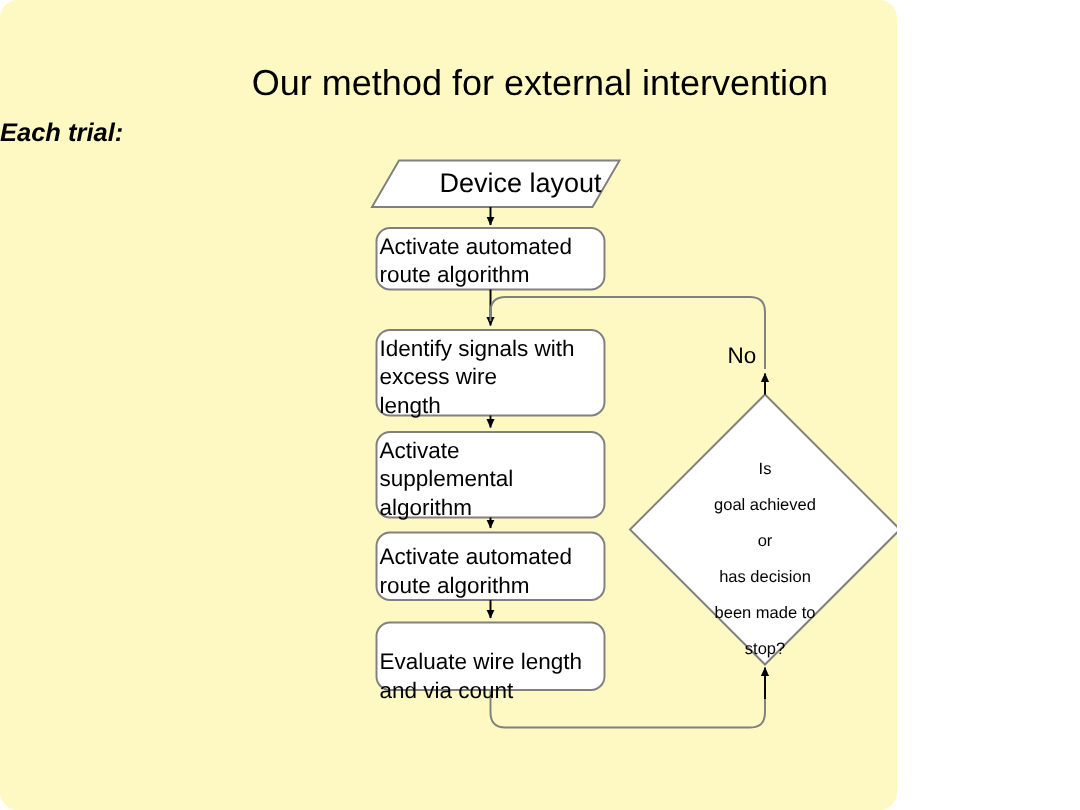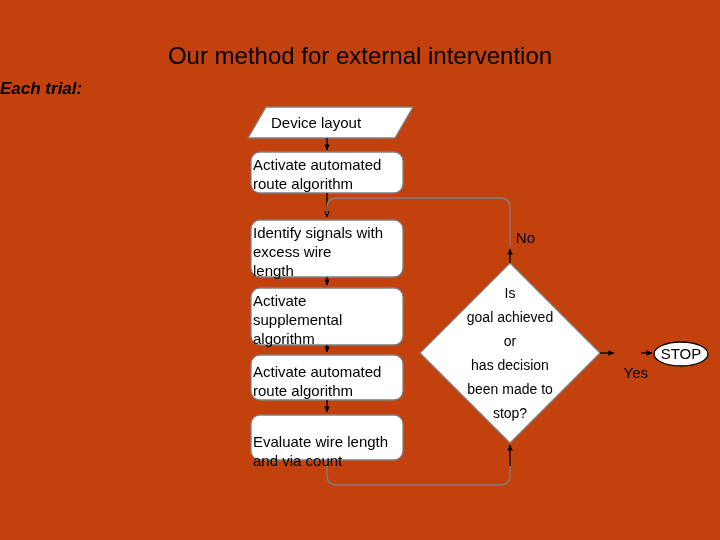--- a/index.html
+++ b/index.html
@@ -2,26 +2,27 @@
 <html><head>
 <meta charset="utf-8">
 <style>
   html, body {
     margin: 0;
     padding: 0;
     background: #ffffff;
   }
   #slide {
     position: relative;
-    width: 720px;
+    width: 598px;
     height: 540px;
-    background: #c2410c;
+    background: #fef9c3;
     overflow: hidden;
     font-family: "Liberation Sans", sans-serif;
     color: #000000;
+    border-radius: 12px;
   }
   #flow-svg {
     position: absolute;
     left: 0;
     top: 0;
     width: 720px;
     height: 540px;
   }
   .title {
     position: absolute;
@@ -47,39 +48,40 @@
   }
   .node-text {
     position: absolute;
     font-size: 15px;
     line-height: 19px;
     color: #000;
     white-space: pre-line;
   }
   .io-text {
     position: absolute;
-    font-size: 15px;
+    font-size: 18px;
     line-height: 19px;
     color: #000;
-    text-align: left;
+    text-align: right;
   }
   .decision-text {
     position: absolute;
-    font-size: 14px;
+    font-size: 11px;
     line-height: 24px;
     color: #000;
     text-align: center;
     white-space: pre-line;
+    margin-top: 20px;
   }
   .edge-label {
     position: absolute;
     font-size: 15px;
     line-height: 18px;
     color: #000;
-    text-align: right;
+    text-align: left;
   }
   .terminal-text {
     position: absolute;
     font-size: 15px;
     line-height: 18px;
     color: #000;
     text-align: center;
   }
 </style>
 </head>

